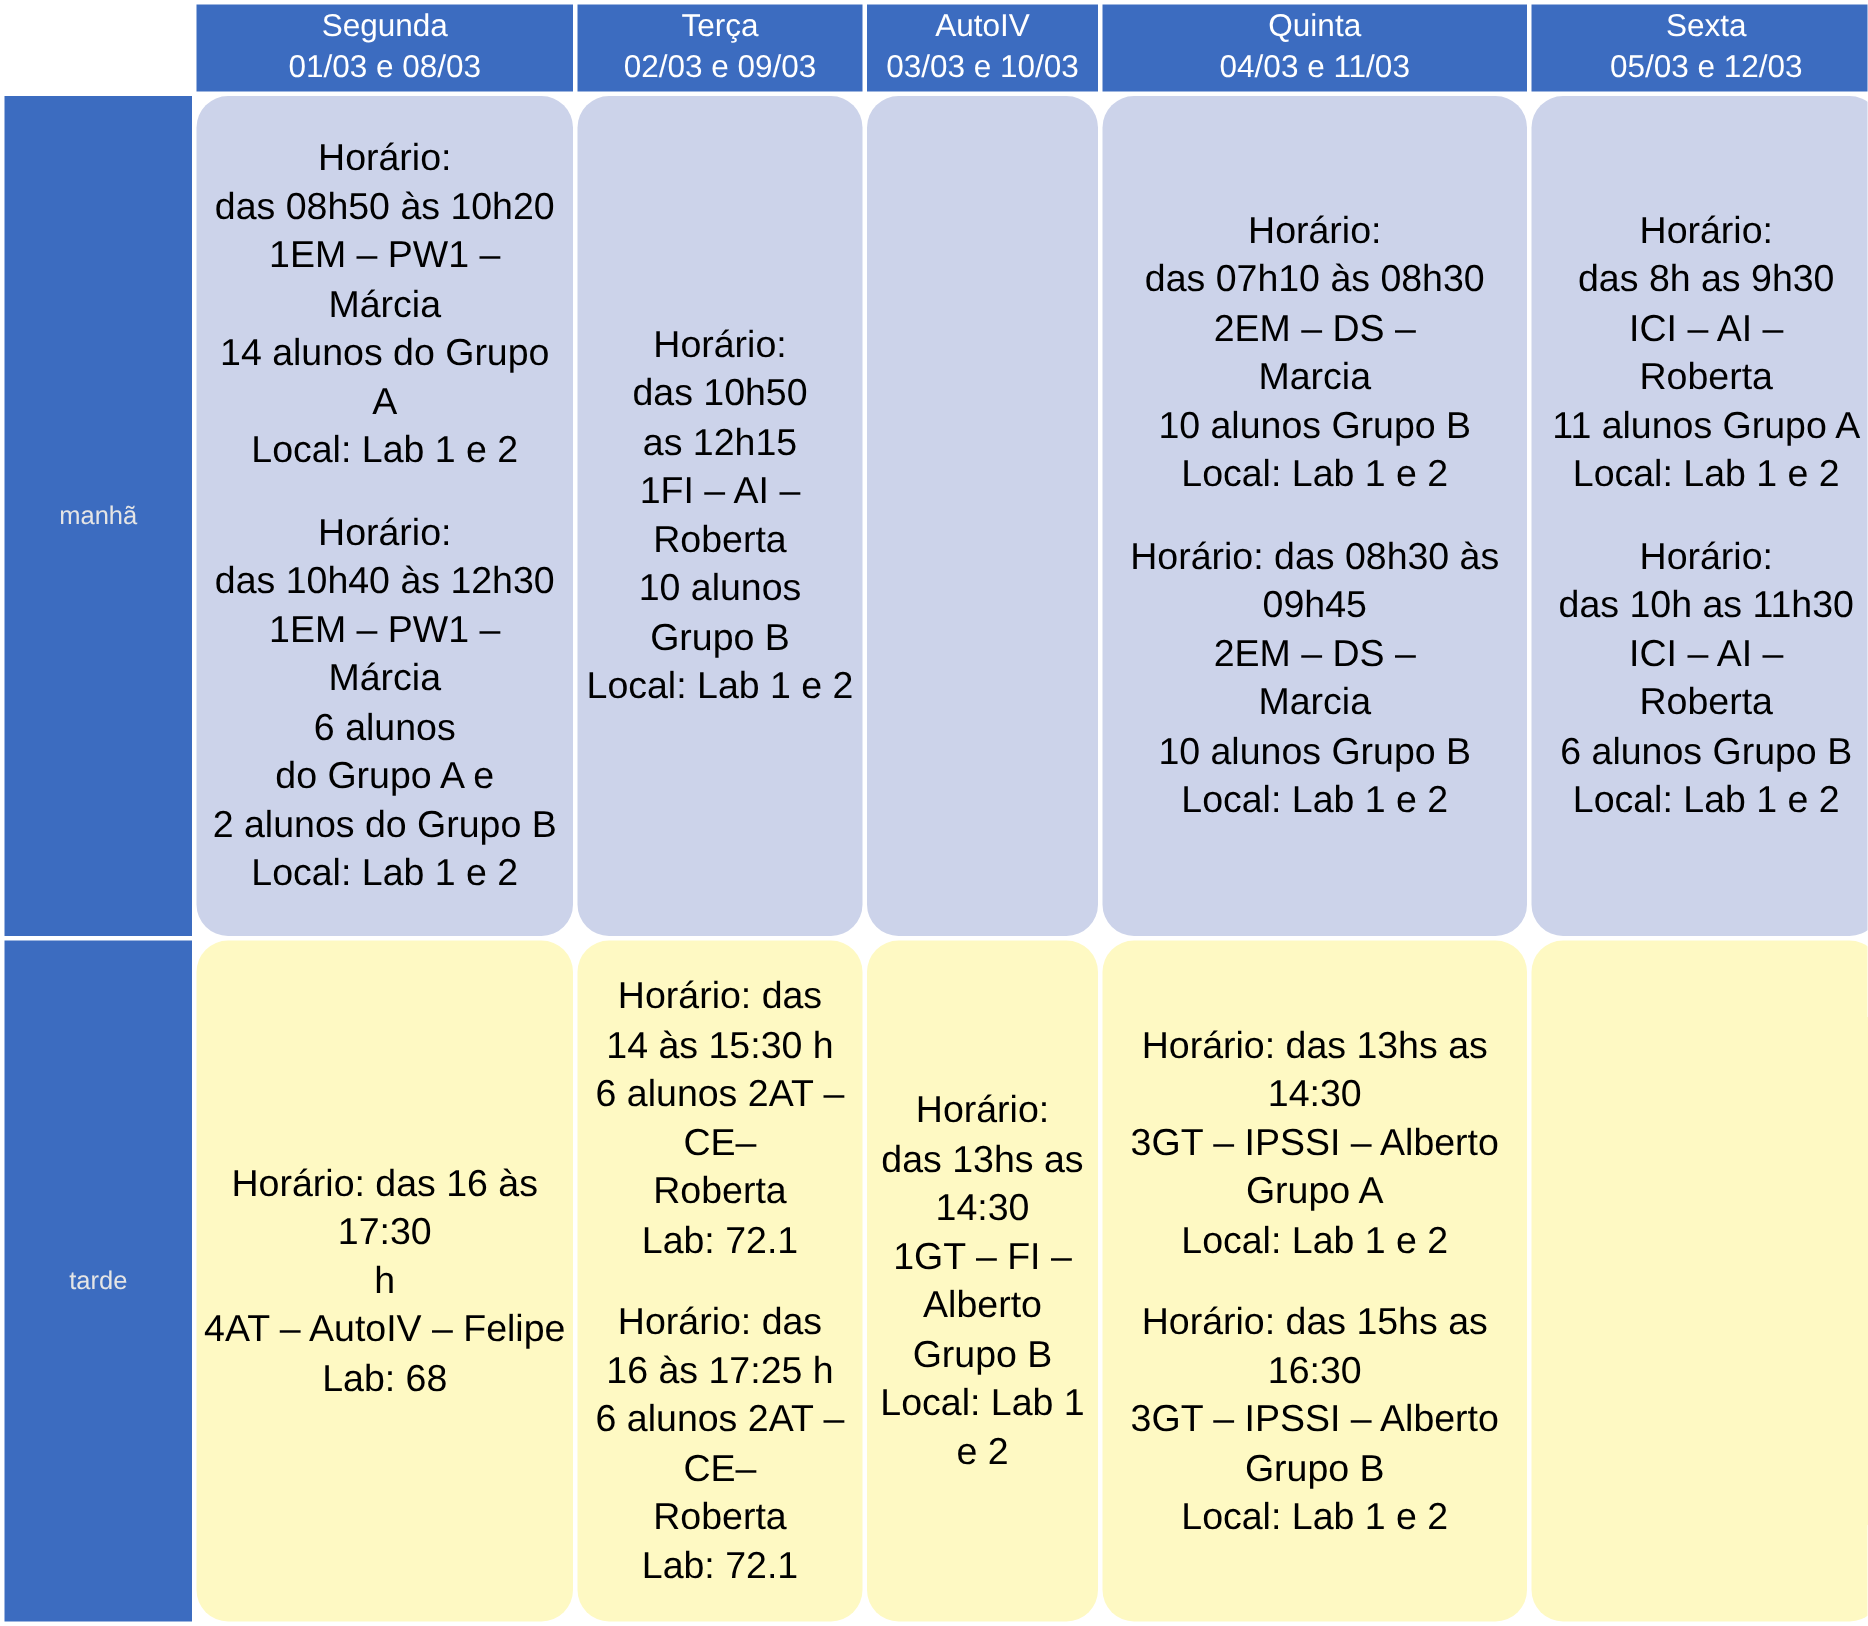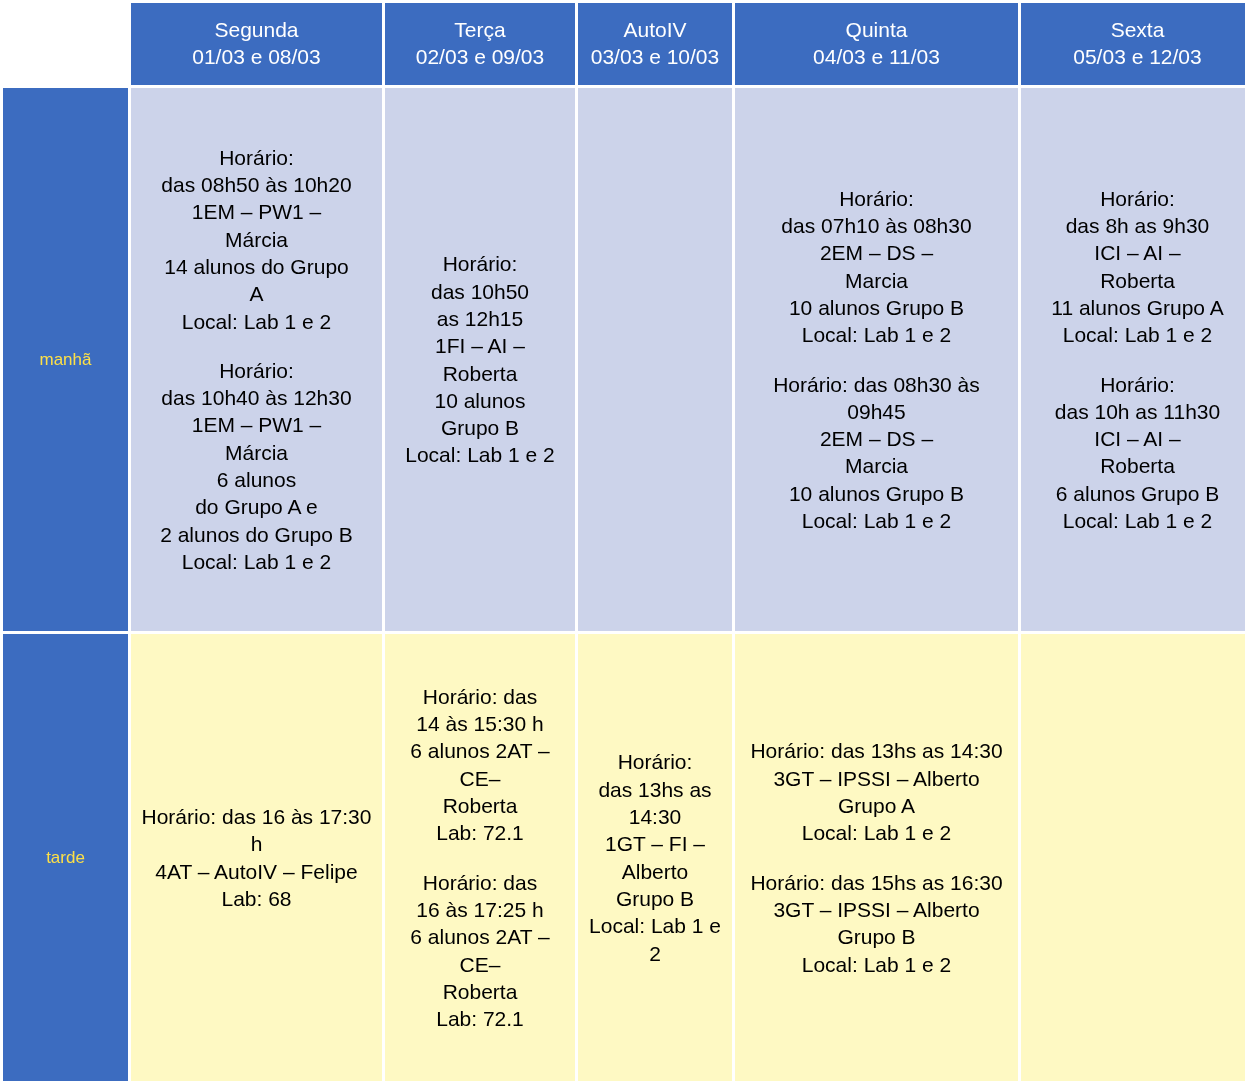--- a/index.html
+++ b/index.html
@@ -19,47 +19,48 @@
     border-spacing: 3px;
     width: 1245px;
     height: 1084px;
     table-layout: fixed;
     margin: 0;
   }
   table.schedule td,
   table.schedule th {
     vertical-align: middle;
     text-align: center;
-    padding: 14px 4px;
+    padding: 2px 4px;
     font-weight: normal;
   }
   
   th.corner {
     background: #ffffff;
     width: 125px;
   }
   th.day {
     background: #3c6cc0;
     color: #ffffff;
     font-weight: bold;
     font-size: 21px;
     line-height: 1.28;
   }
   
   td.rowlabel {
     background: #3c6cc0;
-    color: #fde047;
+    color: #e5e5e5;
     font-weight: bold;
     font-size: 17px;
     width: 125px;
   }
   
   td.cell {
-    font-size: 21px;
+    font-size: 25px;
     line-height: 1.3;
+    border-radius: 21px;
   }
   td.cell.morning {
     background: #ccd3ea;
   }
   td.cell.afternoon {
     background: #fef9c3;
   }
   td.cell .blockgap {
     display: block;
     height: 22px;

